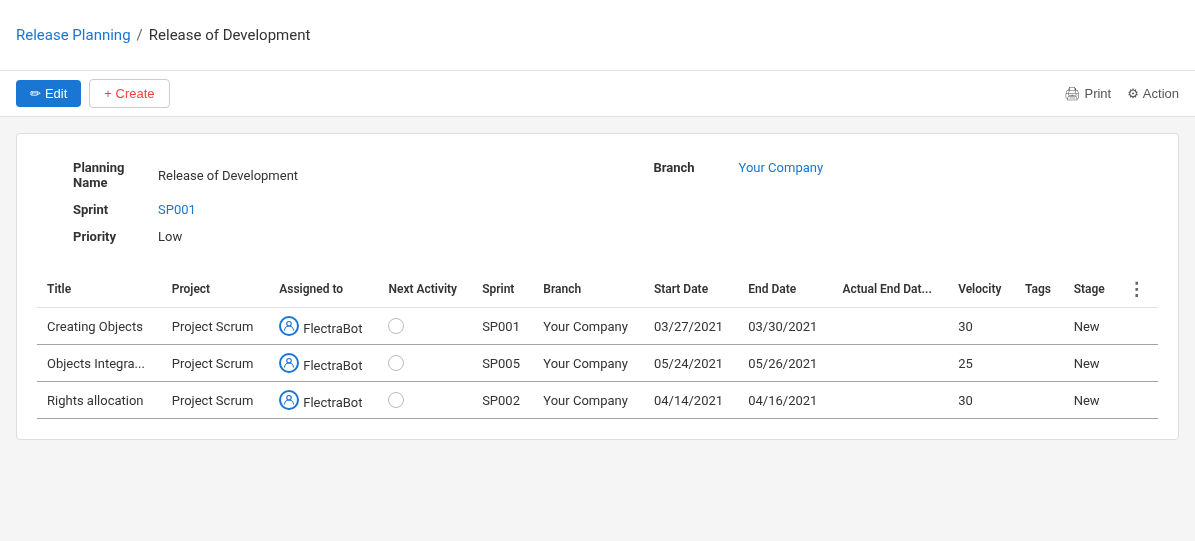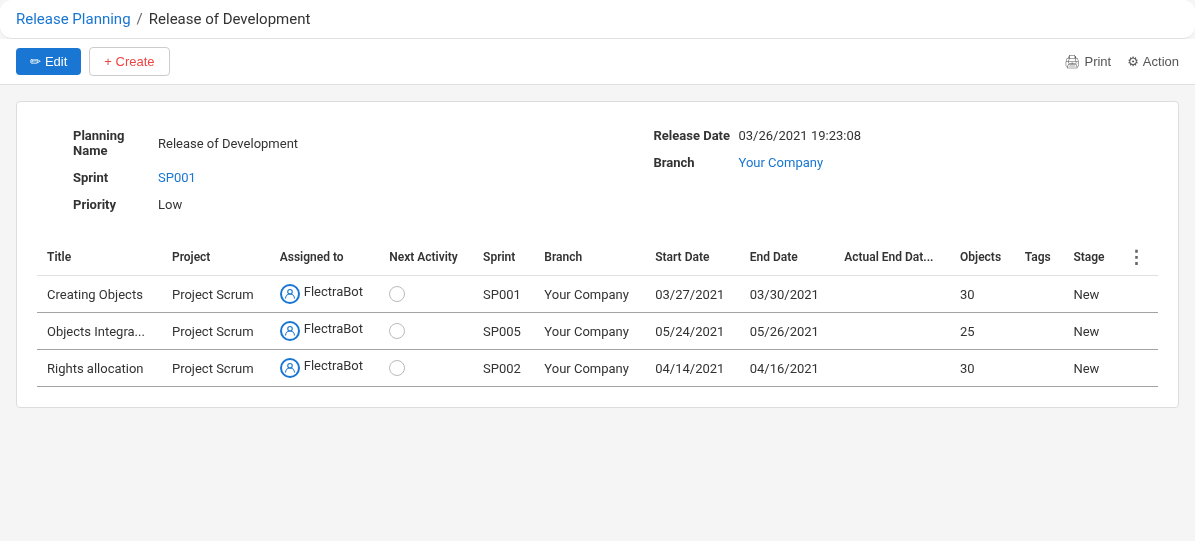--- a/index.html
+++ b/index.html
@@ -1,17 +1,17 @@
 <!DOCTYPE html>
 <html><head>
   <meta charset="utf-8">
   <style>
     * { box-sizing: border-box; margin: 0; padding: 0; }
     body { font-family: -apple-system, BlinkMacSystemFont, 'Segoe UI', Roboto, sans-serif; font-size: 13px; color: #333; background: #f5f5f5; }
-    .top-bar { background: #fff; border-bottom: 1px solid #e0e0e0; padding: 10px 16px; display: flex; align-items: flex-start; gap: 8px; border-radius: 12px; }
+    .top-bar { background: #fff; border-bottom: 1px solid #e0e0e0; padding: 26px 16px; display: flex; align-items: flex-start; gap: 8px; }
     .breadcrumb { display: flex; align-items: center; gap: 6px; font-size: 15px; }
     .breadcrumb-link { color: #1976d2; text-decoration: none; }
     .breadcrumb-sep { color: #666; }
     .breadcrumb-current { color: #333; font-weight: 400; }
     .toolbar { background: #fff; padding: 8px 16px; display: flex; align-items: center; gap: 8px; border-bottom: 1px solid #e0e0e0; }
     .btn-edit { background: #1976d2; color: #fff; border: none; border-radius: 4px; padding: 6px 14px; font-size: 13px; cursor: pointer; display: flex; align-items: center; gap: 4px; }
     .btn-create { background: #fff; color: #ef4444; border: 1px solid #ccc; border-radius: 4px; padding: 6px 14px; font-size: 13px; cursor: pointer; }
     .toolbar-right { margin-left: auto; display: flex; align-items: center; gap: 16px; }
     .toolbar-btn { background: none; border: none; color: #555; font-size: 13px; cursor: pointer; display: flex; align-items: center; gap: 4px; }
     .main-content { padding: 16px; }
@@ -21,21 +21,21 @@
     .field-label { font-weight: 700; width: 121px; flex-shrink: 0; font-size: 13px; padding-left: 36px; }
     .field-value { color: #333; font-size: 13px; }
     .field-value.link { color: #1976d2; cursor: pointer; }
     .tabs { border-bottom: 2px solid #e0e0e0; margin-bottom: 16px; }
     .tab { display: inline-block; padding: 8px 16px; color: #1976d2; font-size: 13px; font-weight: 600; border-bottom: 2px solid #1976d2; margin-bottom: -2px; cursor: pointer; }
     .table { width: 100%; border-collapse: collapse; }
     .table th { text-align: left; padding: 8px 10px; font-size: 12px; font-weight: 600; color: #333; border-bottom: 1px solid #e0e0e0; white-space: nowrap; }
     .table td { padding: 8px 10px; font-size: 13px; border-bottom: 1px solid #a3a3a3; }
     .avatar-icon { width: 20px; height: 20px; border-radius: 50%; border: 2px solid #1976d2; display: inline-flex; align-items: center; justify-content: center; vertical-align: middle; margin-right: 4px; }
     .avatar-icon svg { width: 12px; height: 12px; }
-    .assigned-cell { display: flex; align-items: flex-start; }
+    .assigned-cell { display: flex; align-items: flex-end; }
     .activity-icon { width: 16px; height: 16px; border-radius: 50%; border: 1px solid #bbb; display: inline-block; vertical-align: middle; }
     .gear-icon, .print-icon { font-size: 13px; }
     .col-options { text-align: center; }
     .three-dots { font-size: 18px; color: #666; cursor: pointer; }
   </style>
 </head>
 <body>
 
 <div class="top-bar">
   <div class="breadcrumb">
@@ -78,44 +78,40 @@
           <span class="field-value link">SP001</span>
         </div>
         <div class="field-row">
           <span class="field-label">Priority</span>
           <span class="field-value">Low</span>
         </div>
       </div>
 
       <div>
         <div class="field-row">
-          <span class="field-label">Release Date</span>
-          <span class="field-value">03/26/2021 19:23:08</span>
-        </div>
-        <div class="field-row">
           <span class="field-label">Branch</span>
           <span class="field-value link">Your Company</span>
         </div>
       </div>
     </div>
 
 
     <table class="table">
       <thead>
         <tr>
           <th>Title</th>
           <th>Project</th>
           <th>Assigned to</th>
           <th>Next Activity</th>
           <th>Sprint</th>
           <th>Branch</th>
           <th>Start Date</th>
           <th>End Date</th>
           <th>Actual End Dat...</th>
-          <th>Objects</th>
+          <th>Velocity</th>
           <th>Tags</th>
           <th>Stage</th>
           <th class="col-options">
             <span class="three-dots">⋮</span>
           </th>
         </tr>
       </thead>
       <tbody id="table-body">
       <tr>
             <td>Creating Objects</td>

